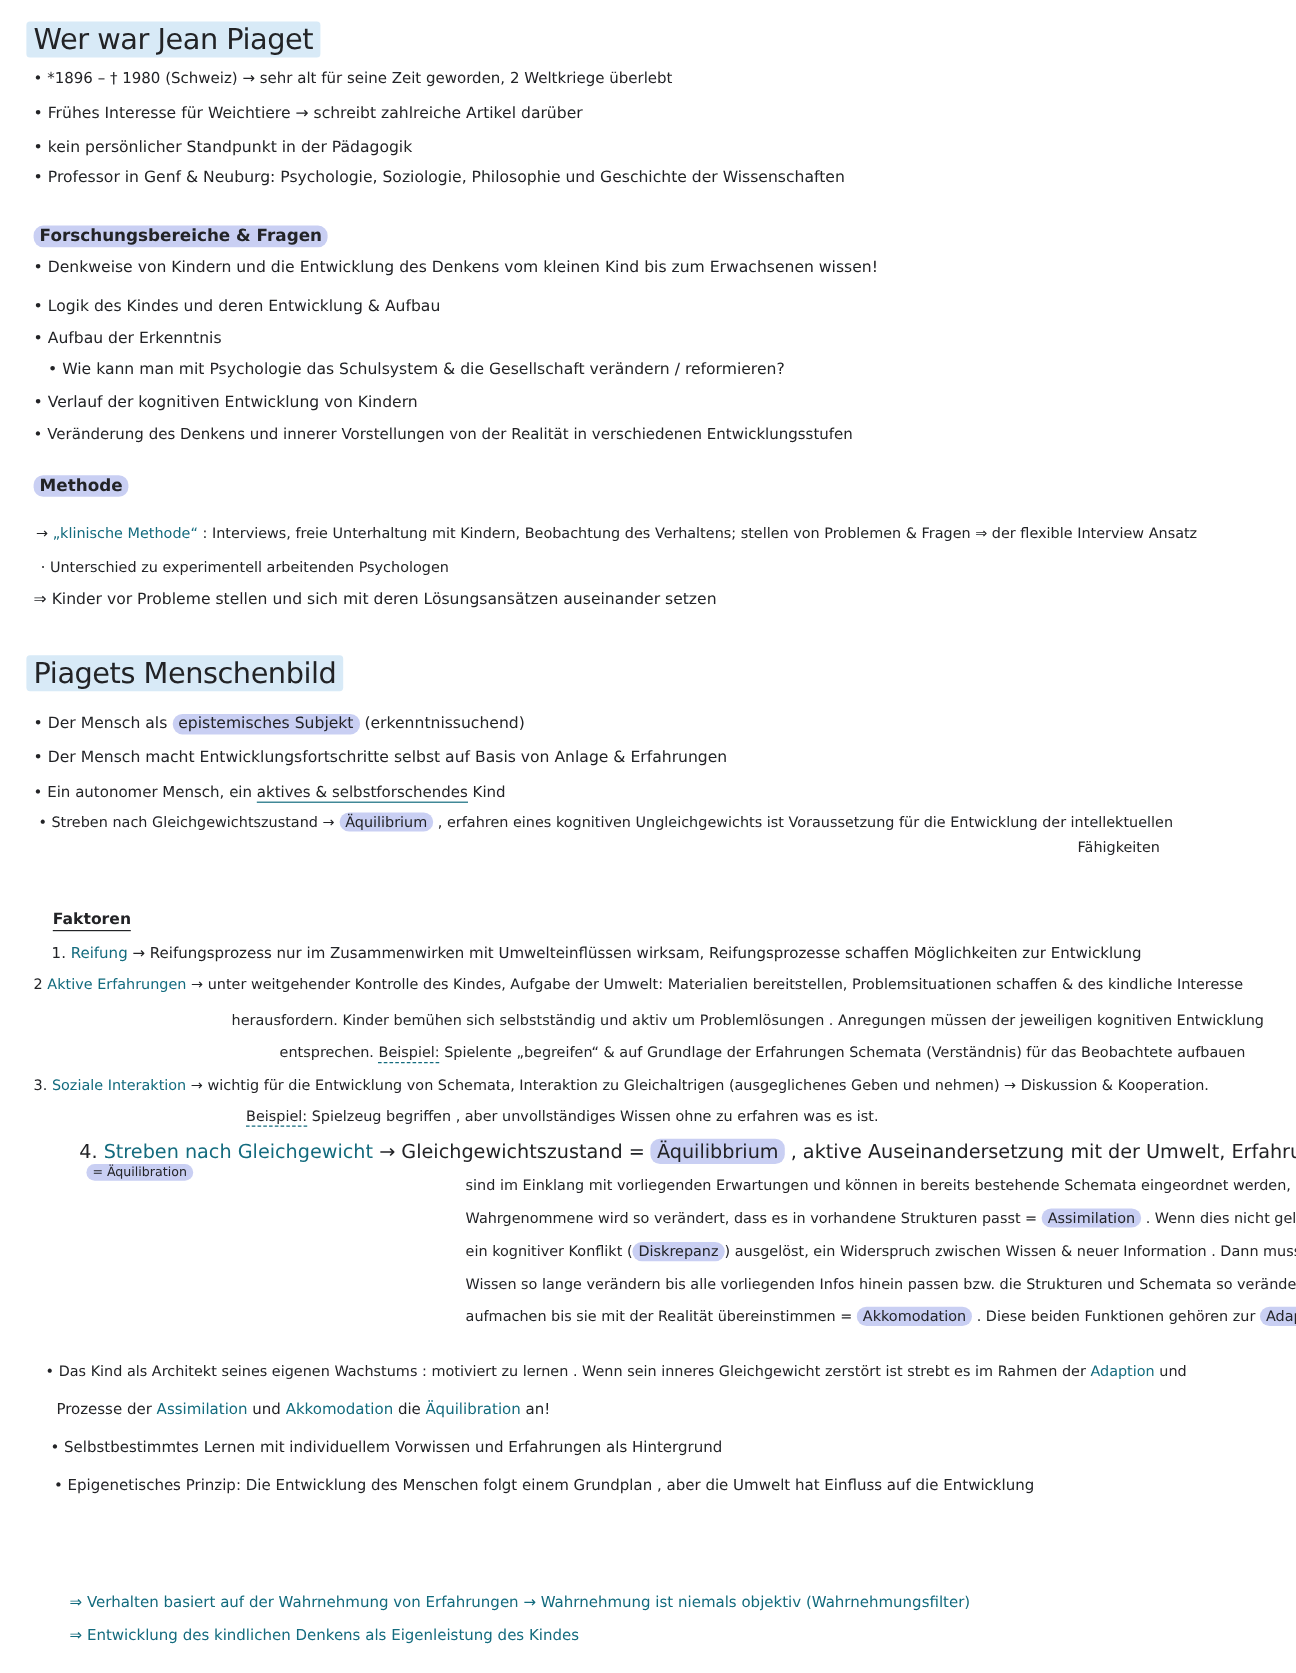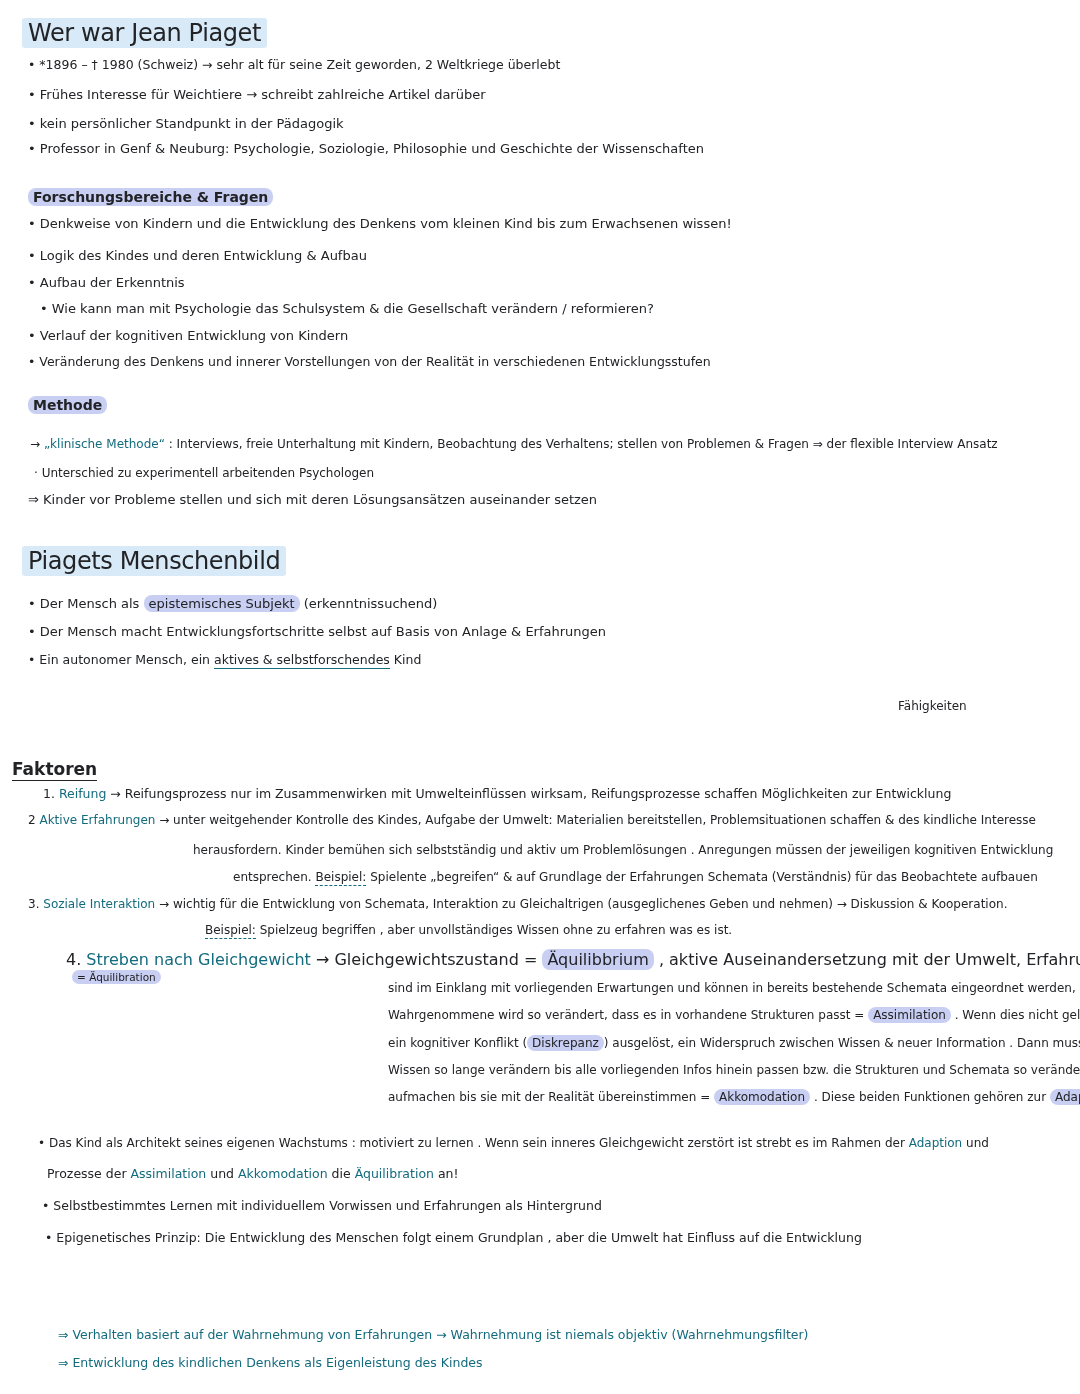--- a/index.html
+++ b/index.html
@@ -42,22 +42,23 @@
     <div class="block line" style="left: 28px; top: 328px; font-size: 13px;"><span class="seg">• Verlauf der kognitiven Entwicklung von Kindern</span></div>
     <div class="block line" style="left: 28px; top: 354px; font-size: 12.5px;"><span class="seg">• Veränderung des Denkens und innerer Vorstellungen von der Realität in verschiedenen Entwicklungsstufen</span></div>
     <div class="block h2" style="left: 28px; top: 397px;"><span class="seg hl">Methode</span></div>
     <div class="block line" style="left: 30px; top: 437px; font-size: 12px;"><span class="seg">→ </span><span class="seg t">„klinische Methode“</span><span class="seg"> : Interviews, freie Unterhaltung mit Kindern, Beobachtung des Verhaltens; stellen von Problemen &amp; Fragen ⇒ der flexible Interview Ansatz</span></div>
     <div class="block line" style="left: 34px; top: 466px; font-size: 12px;"><span class="seg">· Unterschied zu experimentell arbeitenden Psychologen</span></div>
     <div class="block line" style="left: 28px; top: 492px; font-size: 13px;"><span class="seg">⇒ Kinder vor Probleme stellen und sich mit deren Lösungsansätzen auseinander setzen</span></div>
     <div class="block h1" style="left: 22px; top: 546px;"><span class="seg hb">Piagets Menschenbild</span></div>
     <div class="block line" style="left: 28px; top: 596px; font-size: 13px;"><span class="seg">• Der Mensch als </span><span class="seg hl">epistemisches Subjekt</span><span class="seg"> (erkenntnissuchend)</span></div>
     <div class="block line" style="left: 28px; top: 624px; font-size: 13px;"><span class="seg">• Der Mensch macht Entwicklungsfortschritte selbst auf Basis von Anlage &amp; Erfahrungen</span></div>
     <div class="block line" style="left: 28px; top: 652px; font-size: 12.5px;"><span class="seg">• Ein autonomer Mensch, ein </span><span class="seg tu">aktives &amp; selbstforschendes</span><span class="seg"> Kind</span></div>
+    <div class="block line" style="left: 32px; top: 678px; font-size: 12px;"><span class="seg">• Streben nach Gleichgewichtszustand → </span><span class="seg hl">Äquilibrium</span><span class="seg"> , erfahren eines kognitiven Ungleichgewichts ist Voraussetzung für die Entwicklung der intellektuellen</span></div>
     <div class="block line" style="left: 898px; top: 699px; font-size: 12px;"><span class="seg">Fähigkeiten</span></div>
-    <div class="block line" style="left: 12px; top: 759px; font-size: 17px;"><span class="seg ku">Faktoren</span></div>
+    <div class="block line" style="left: 44px; top: 759px; font-size: 13px;"><span class="seg ku">Faktoren</span></div>
     <div class="block line" style="left: 28px; top: 786px; font-size: 12.5px; margin-left: 15px;"><span class="seg">1. </span><span class="seg t">Reifung</span><span class="seg"> → Reifungsprozess nur im Zusammenwirken mit Umwelteinflüssen wirksam, Reifungsprozesse schaffen Möglichkeiten zur Entwicklung</span></div>
     <div class="block line" style="left: 28px; top: 813px; font-size: 12px;"><span class="seg">2  </span><span class="seg t">Aktive Erfahrungen</span><span class="seg"> → unter weitgehender Kontrolle des Kindes, Aufgabe der Umwelt: Materialien bereitstellen, Problemsituationen schaffen &amp; des kindliche Interesse</span></div>
     <div class="block line" style="left: 193px; top: 843px; font-size: 12px;"><span class="seg">herausfordern. Kinder bemühen sich selbstständig und aktiv um Problemlösungen . Anregungen müssen der jeweiligen kognitiven Entwicklung</span></div>
     <div class="block line" style="left: 193px; top: 870px; font-size: 12px; margin-left: 40px;"><span class="seg">entsprechen.     </span><span class="seg bu">Beispiel:</span><span class="seg"> Spielente „begreifen“ &amp; auf Grundlage der Erfahrungen Schemata (Verständnis) für das Beobachtete aufbauen</span></div>
     <div class="block line" style="left: 28px; top: 897px; font-size: 12px;"><span class="seg">3. </span><span class="seg t">Soziale Interaktion</span><span class="seg"> → wichtig für die Entwicklung von Schemata, Interaktion zu Gleichaltrigen (ausgeglichenes Geben und nehmen) → Diskussion &amp; Kooperation.</span></div>
     <div class="block line" style="left: 205px; top: 923px; font-size: 12px;"><span class="seg bu">Beispiel:</span><span class="seg"> Spielzeug begriffen , aber unvollständiges Wissen ohne zu erfahren was es ist.</span></div>
     <div class="block line" style="left: 30px; top: 950px; font-size: 16px; margin-left: 36px;"><span class="seg">4. </span><span class="seg t">Streben nach Gleichgewicht</span><span class="seg"> → Gleichgewichtszustand = </span><span class="seg hl">Äquilibbrium</span><span class="seg"> , aktive Auseinandersetzung mit der Umwelt, Erfahrungen sammeln. Viele Erfahrungen</span></div>
     <div class="block line" style="left: 72px; top: 971px; font-size: 10.5px;"><span class="seg hl">= Äquilibration</span></div>
     <div class="block line" style="left: 388px; top: 981px; font-size: 12px;"><span class="seg">sind im Einklang mit vorliegenden Erwartungen und können in bereits bestehende Schemata eingeordnet werden, oder das</span></div>
     <div class="block line" style="left: 388px; top: 1008px; font-size: 12px;"><span class="seg">Wahrgenommene wird so verändert, dass es in vorhandene Strukturen passt = </span><span class="seg hl">Assimilation</span><span class="seg"> . Wenn dies nicht gelingt wird</span></div>

